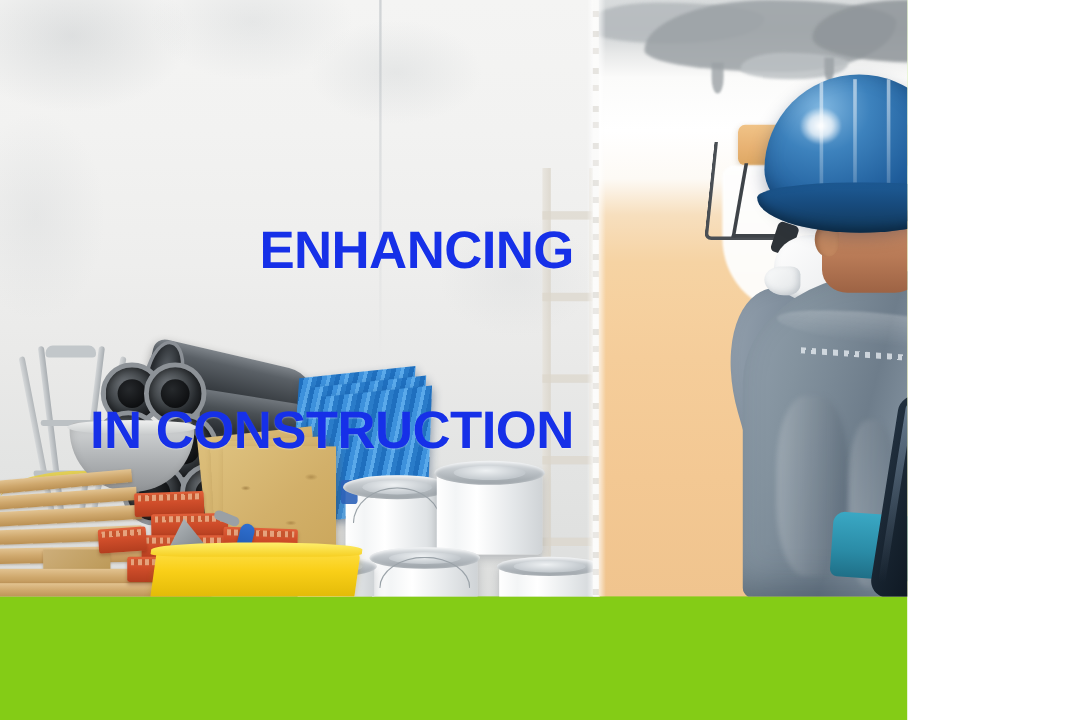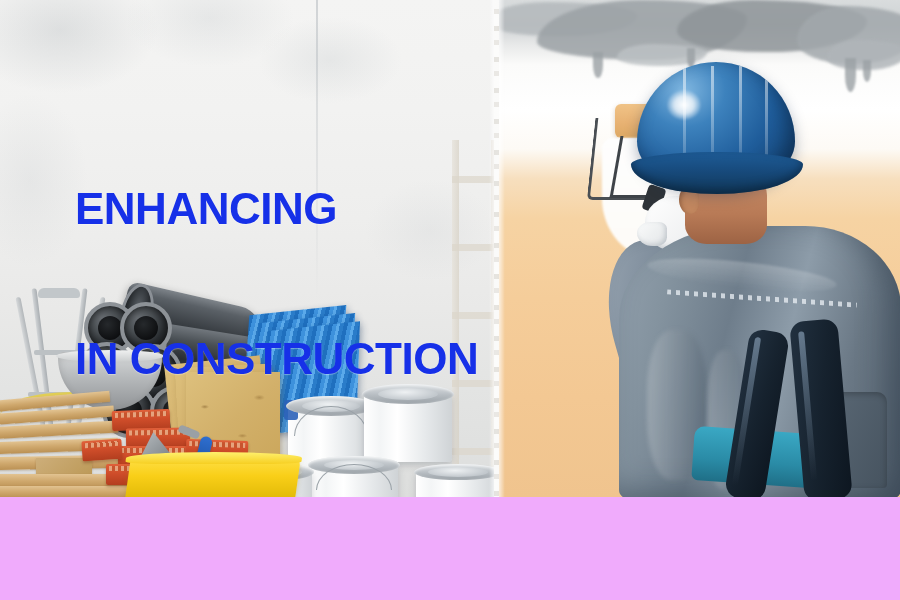--- a/index.html
+++ b/index.html
@@ -4,23 +4,24 @@
 <style>
   * { margin:0; padding:0; box-sizing:border-box; }
   html,body { width:900px; height:600px; overflow:hidden; }
   body {
     font-family:"Liberation Sans", sans-serif;
     background:#ffffff;
   }
 
   #banner {
     position:relative;
-    width:900px; height:600px;
+    width:756px; height:600px;
     overflow:hidden;
-    background:#f0abfc;
+    background:#84cc16;
+    text-align:right;
   }
 
   
   .photo-layer { position:absolute; inset:0; }
 
   
   .right-photo {
     position:absolute; left:497px; top:0; width:403px; height:497px;
     background:
       linear-gradient(to bottom,

